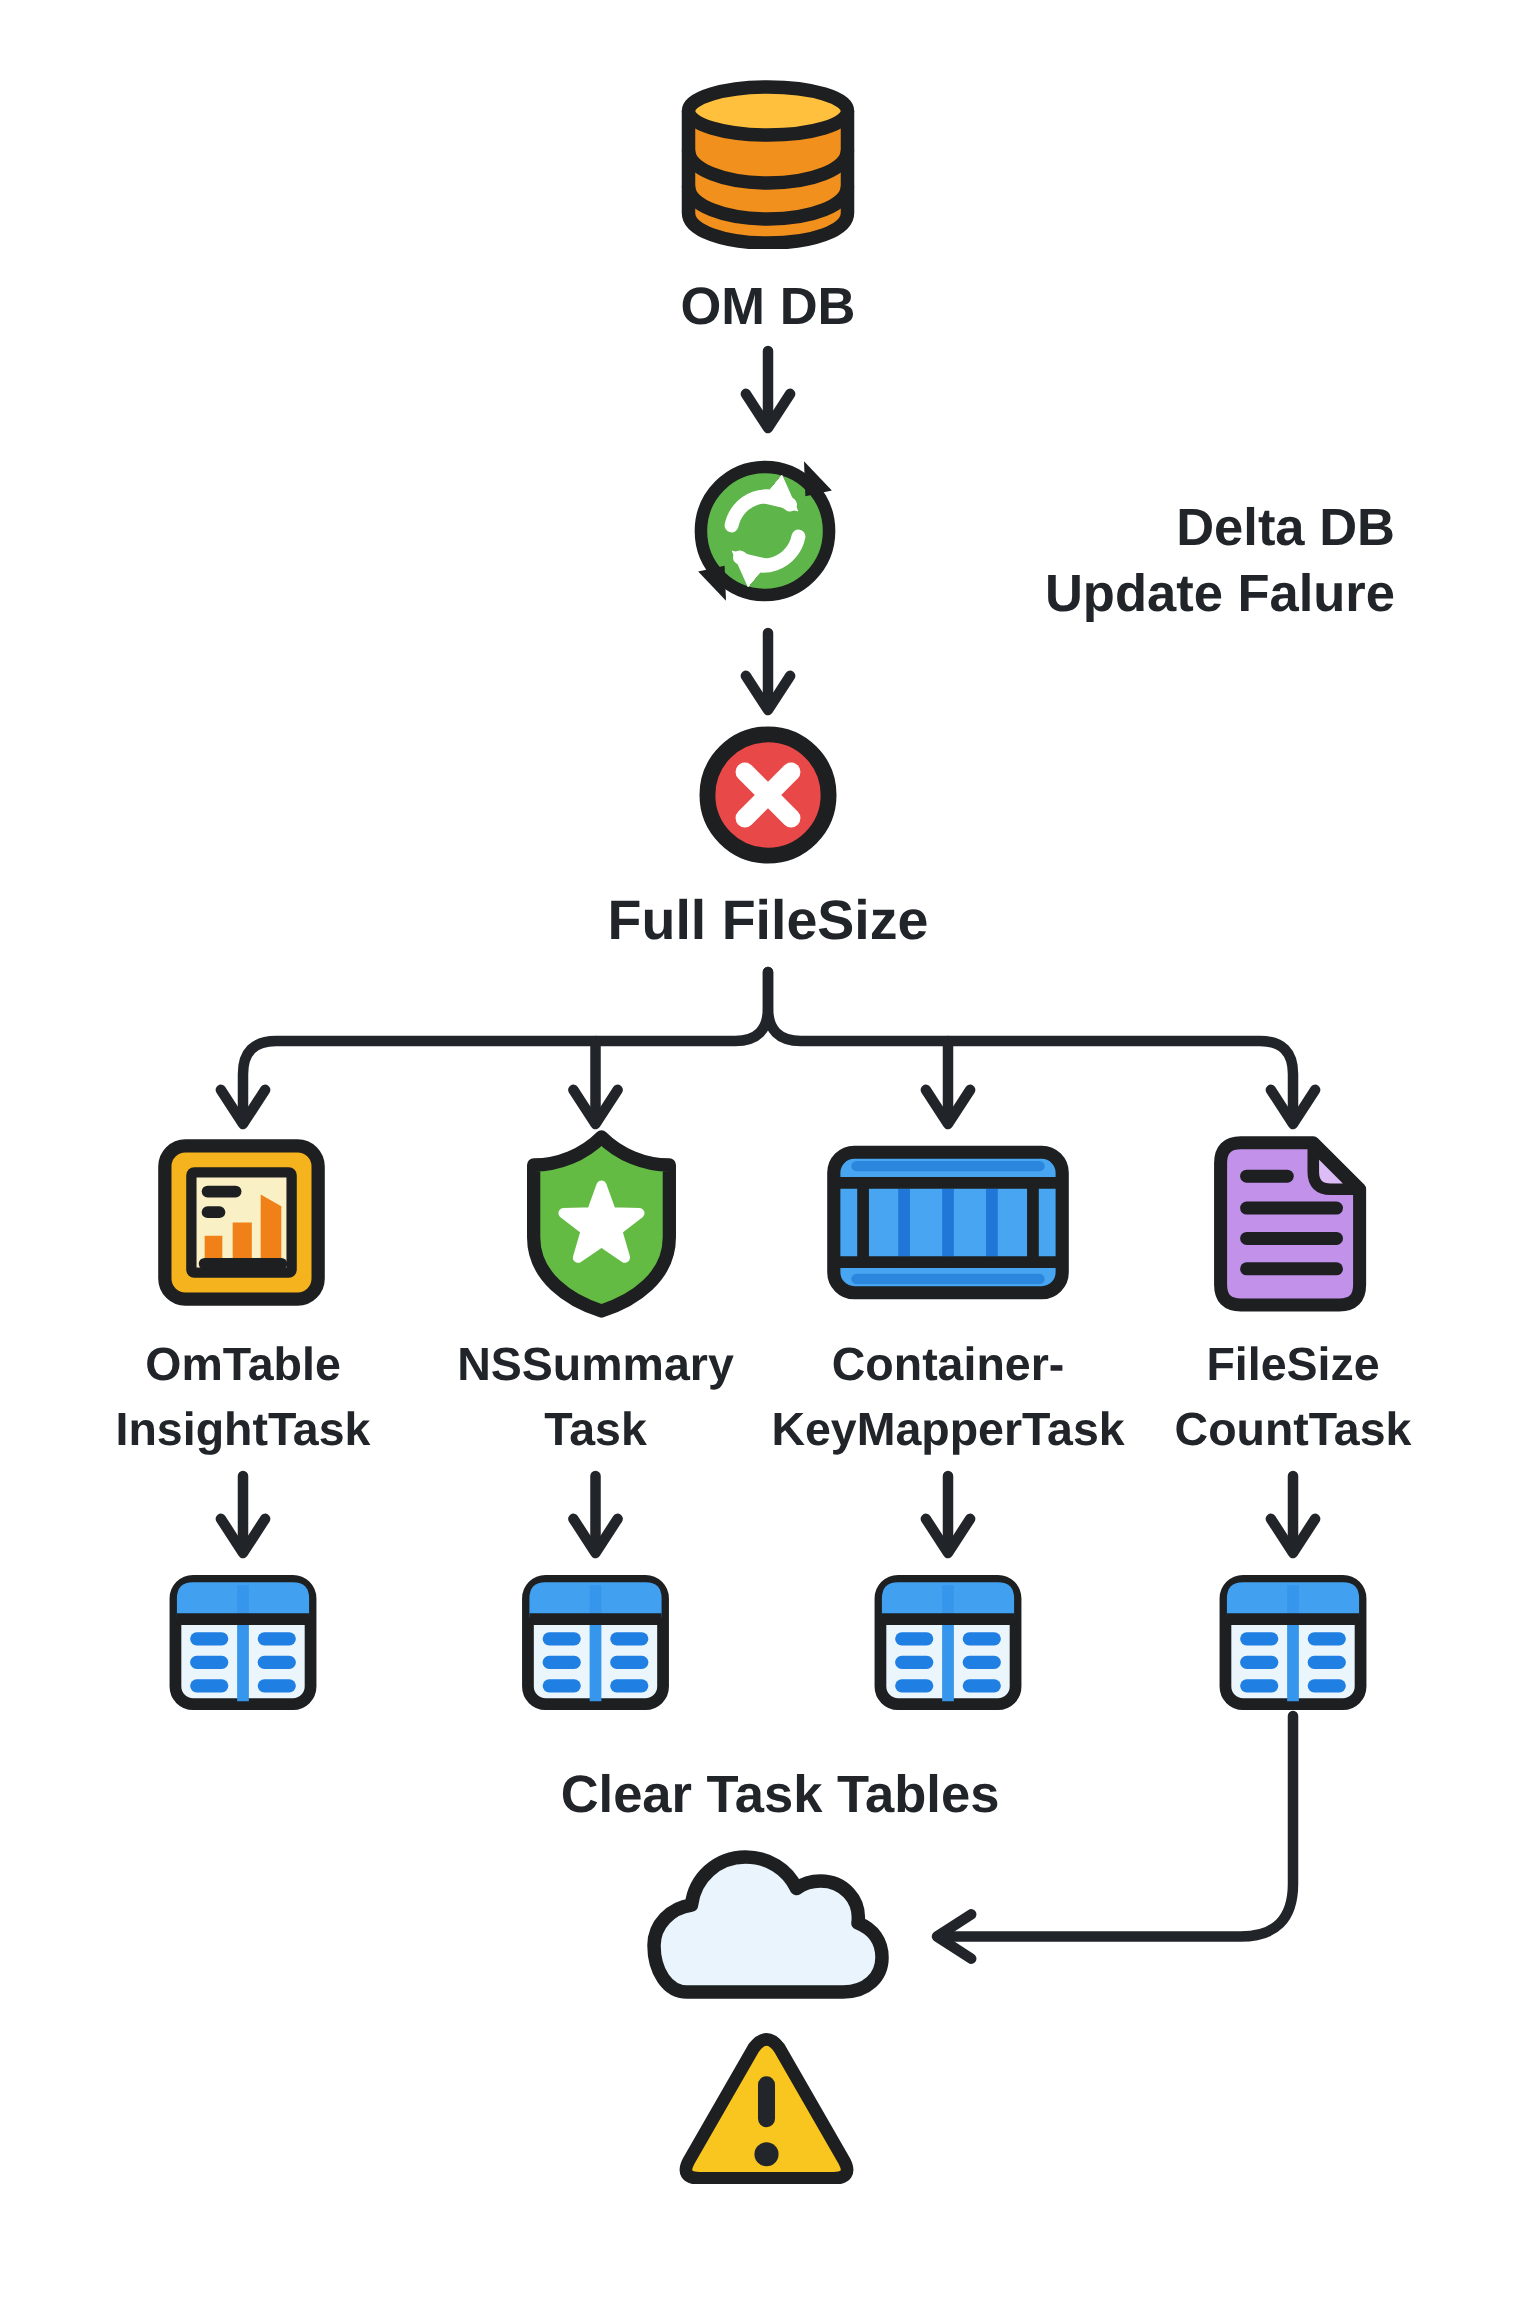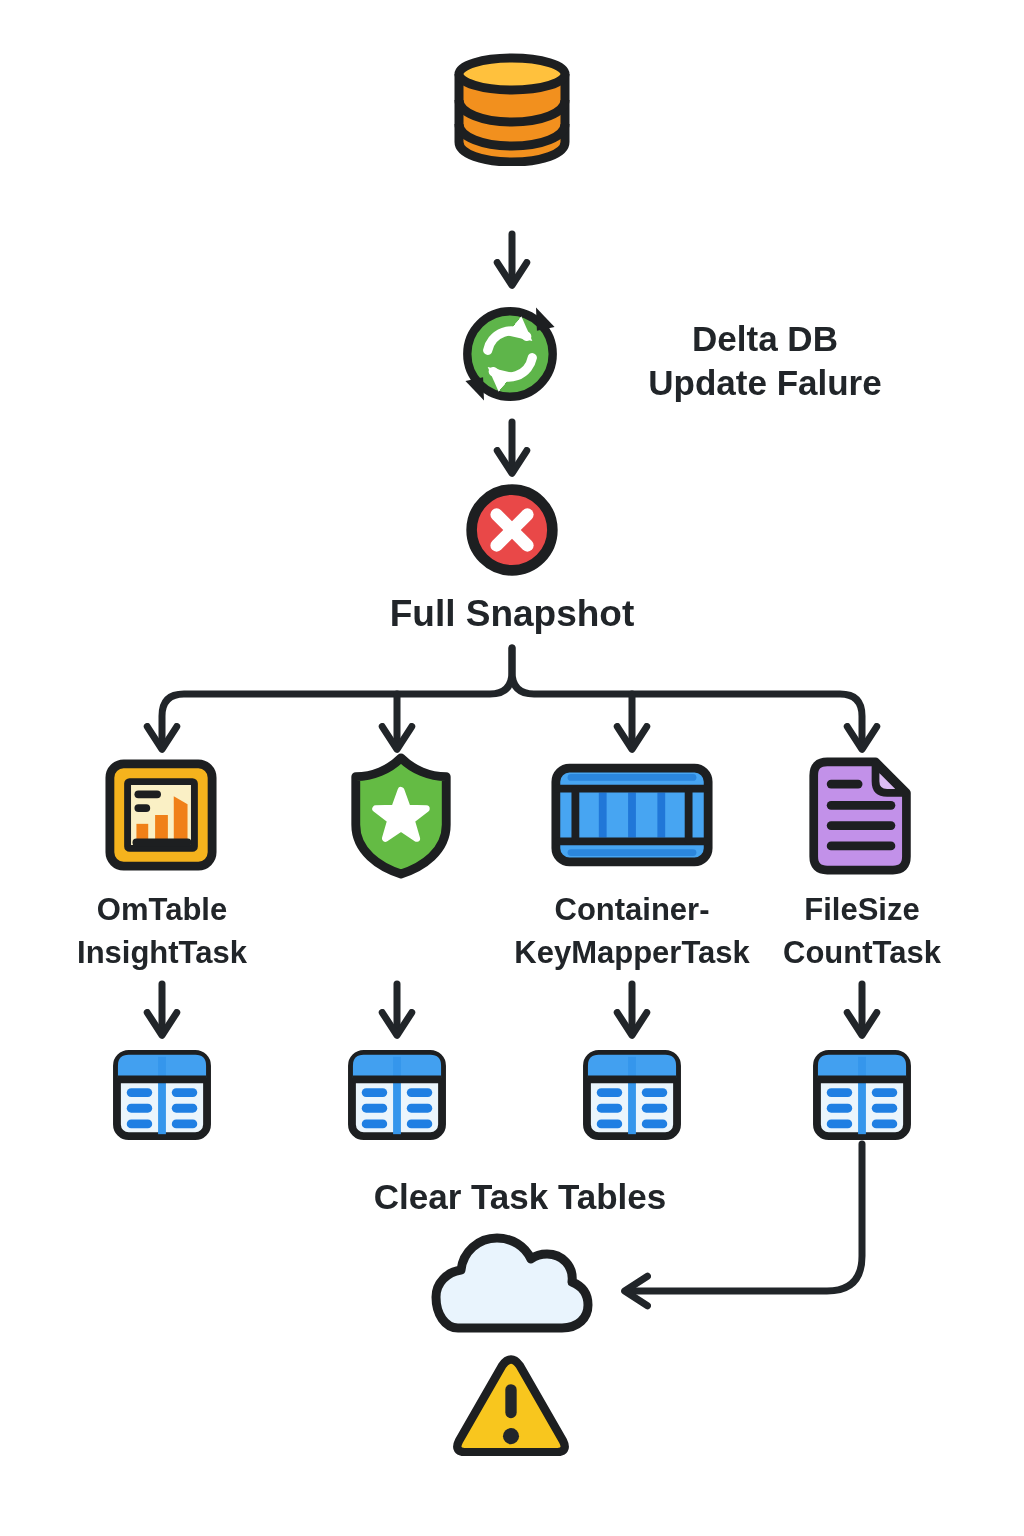--- a/index.html
+++ b/index.html
@@ -6,21 +6,21 @@
   .canvas{
     position:relative;width:1024px;height:1536px;background:#ffffff;
     font-family:"Liberation Sans",sans-serif;color:#212529;overflow:hidden;
   }
   .abs{position:absolute;}
   .lbl{
     position:absolute;font-weight:700;white-space:pre-line;
     text-align:center;line-height:1.24;color:#212529;
   }
   #lbl-db      {left:362px;top:183px;width:300px;font-size:35px;}
-  #lbl-sync    {left:600px;top:317px;width:330px;font-size:35px;text-align:center;line-height:1.26;}
+  #lbl-sync    {left:600px;top:330px;width:330px;font-size:35px;text-align:right;line-height:1.26;}
   #lbl-snapshot{left:312px;top:591px;width:400px;font-size:37px;}
   .task-lbl    {top:889px;width:250px;font-size:31px;line-height:1.38;}
   #lbl-task0{left:37px;}
   #lbl-task1{left:272px;}
   #lbl-task2{left:507px;}
   #lbl-task3{left:737px;}
   #lbl-tables  {left:320px;top:1163px;width:400px;font-size:35px;margin-top:12px;}
   #lbl-api     {left:424px;top:1269px;width:172px;font-size:42px;color:#2e86e8;letter-spacing:2px;}
   #lbl-footer  {left:0px;top:1467px;width:1024px;font-size:39px;letter-spacing:0.5px;}
   svg{display:block;}
@@ -186,26 +186,29 @@
   <svg class="abs" style="left:424px;top:1226px;" width="172" height="118" viewBox="0 0 172 118">
     <path d="M34,102 H138 C154,102 164,92 164,79 C164,68 158,60 148,56 C150,40 138,28 123,28 C117,28 111,30 107,33 C101,20 88,12 73,12 C54,12 39,26 37,44 C23,46 12,57 12,71 C12,88 21,102 34,102 Z" fill="#e9f4fd" stroke="#1d1f21" stroke-width="9" stroke-linejoin="round"></path>
   </svg>
 
   <svg class="abs" style="left:452px;top:1352px;" width="118" height="104" viewBox="0 0 124 110">
     <path d="M53,14 Q62,2 71,14 L117,94 Q123,106 109,106 H15 Q1,106 7,94 Z" fill="#f8c61e" stroke="#1d1f21" stroke-width="9" stroke-linejoin="round"></path>
     <rect x="56" y="34" width="12" height="36" rx="6" fill="#22262b"></rect>
     <circle cx="62" cy="89" r="8.5" fill="#22262b"></circle>
   </svg>
 
+  <div class="lbl" id="lbl-db">OM DB</div>
   <div class="lbl" id="lbl-sync">Delta DB
 Update Falure</div>
-  <div class="lbl" id="lbl-snapshot">Full Snapshot</div>
+  <div class="lbl" id="lbl-snapshot">Full FileSize</div>
 
   <div class="lbl task-lbl" id="lbl-task0">OmTable
 InsightTask</div>
+  <div class="lbl task-lbl" id="lbl-task1">NSSummary
+Task</div>
   <div class="lbl task-lbl" id="lbl-task2">Container-
 KeyMapperTask</div>
   <div class="lbl task-lbl" id="lbl-task3">FileSize
 CountTask</div>
 
   <div class="lbl" id="lbl-tables">Clear Task Tables</div>
 
 </div>
 
 </body></html>

